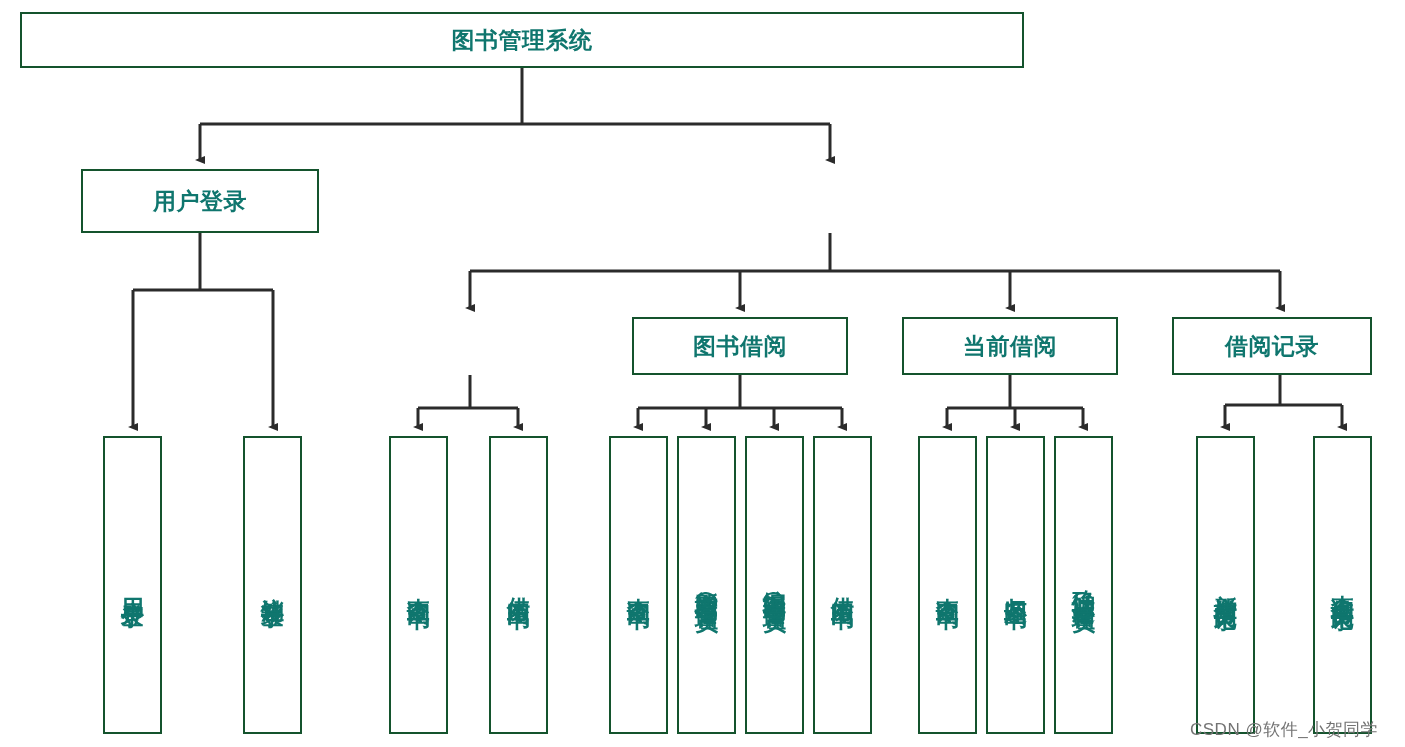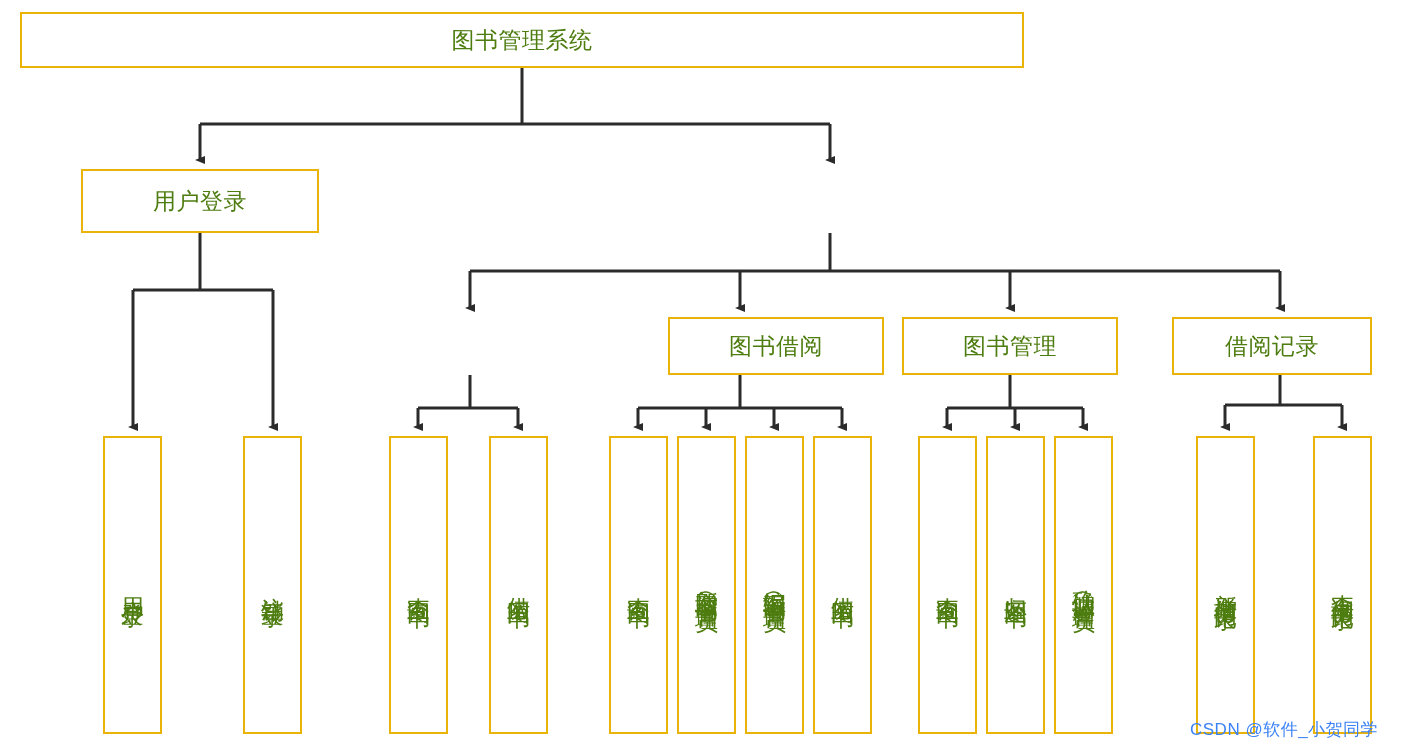--- a/index.html
+++ b/index.html
@@ -23,25 +23,26 @@
     position: absolute;
     left: 0;
     top: 0;
     width: 1405px;
     height: 747px;
   }
   .node {
     position: absolute;
     box-sizing: border-box;
     background: #ffffff;
-    border: 2px solid #eab308;
+    border: 2px solid #14532d;
     display: flex;
     align-items: center;
     justify-content: center;
-    color: #4d7c0f;
+    color: #0f766e;
+    font-weight: bold;
   }
   .node .label {
     display: block;
     text-align: center;
     line-height: 1.08;
     white-space: pre;
   }
   .node.horizontal .label {
     font-size: 23px;
     letter-spacing: 0.5px;
@@ -53,21 +54,21 @@
   .node.vertical .label {
     writing-mode: vertical-rl;
     text-orientation: upright;
     font-size: 23px;
     letter-spacing: 3px;
     line-height: 1;
   }
   .watermark {
     position: absolute;
     font-size: 17px;
-    color: #3b82f6;
+    color: #737373;
     white-space: nowrap;
     letter-spacing: 0.5px;
   }
 </style>
 </head>
 <body>
 
 <div id="diagram-root">
 
   <svg class="edges" viewBox="0 0 1405 747" xmlns="http://www.w3.org/2000/svg">
@@ -122,25 +123,25 @@
   </svg>
 
   <div class="node horizontal" style="left:20px; top:12px; width:1004px; height:56px;">
     <span class="label">图书管理系统</span>
   </div>
 
   <div class="node horizontal" style="left:81px; top:169px; width:238px; height:64px;">
     <span class="label">用户登录</span>
   </div>
 
-  <div class="node horizontal" style="left:632px; top:317px; width:216px; height:58px;margin-left:36px;">
+  <div class="node horizontal" style="left:632px; top:317px; width:216px; height:58px;">
     <span class="label">图书借阅</span>
   </div>
   <div class="node horizontal" style="left:902px; top:317px; width:216px; height:58px;">
-    <span class="label">图书管理</span>
+    <span class="label">当前借阅</span>
   </div>
   <div class="node horizontal" style="left:1172px; top:317px; width:200px; height:58px;">
     <span class="label">借阅记录</span>
   </div>
 
   <div class="node vertical" style="left:103px; top:436px; width:59px; height:298px;">
     <span class="label">用户登录</span>
   </div>
   <div class="node vertical" style="left:243px; top:436px; width:59px; height:298px;">
     <span class="label">注销登录</span>

